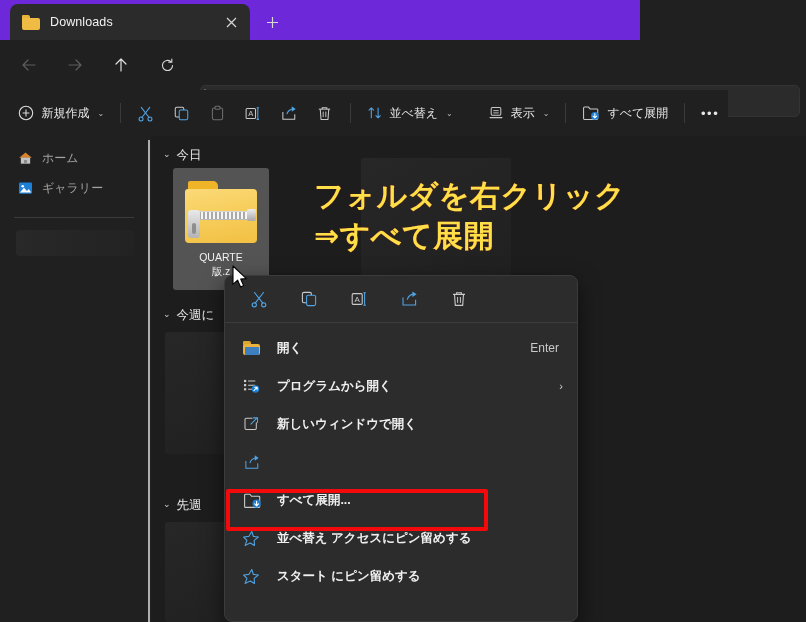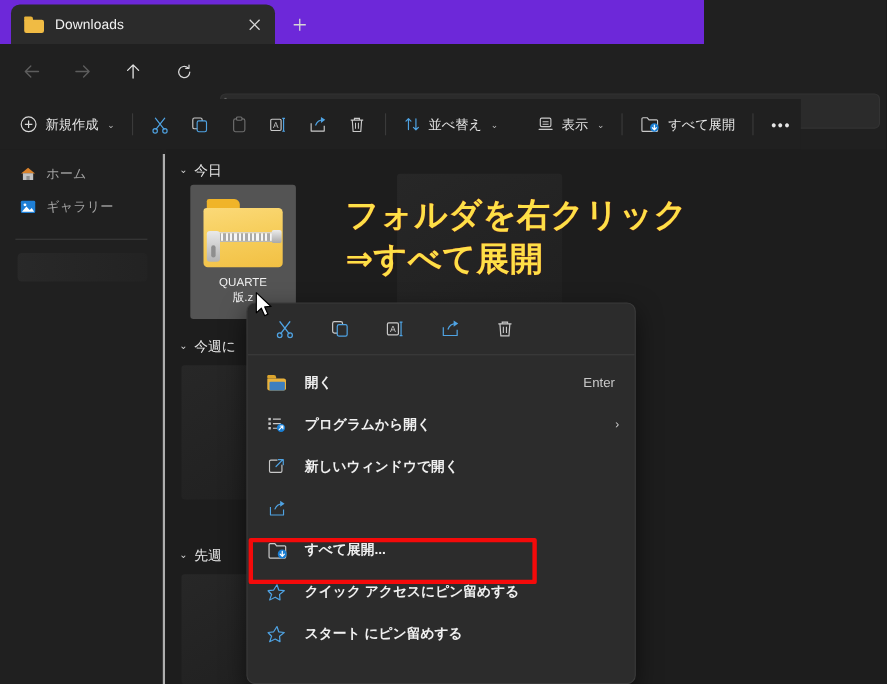--- a/index.html
+++ b/index.html
@@ -582,21 +582,21 @@
       </span>
       <span class="ctx-label">すべて展開...</span>
     </div>
 
     <div class="ctx-item">
       <span class="ctx-ic">
         <svg class="ic" width="18" height="17" viewBox="0 0 18 17">
           <path d="M9 1.6 L11.3 6.4 L16.4 7 L12.6 10.4 L13.7 15.4 L9 12.9 L4.3 15.4 L5.4 10.4 L1.6 7 L6.7 6.4 Z" stroke="#4fa3e3" stroke-width="1.1" fill="none" stroke-linejoin="round" transform="skewX(-8)"></path>
         </svg>
       </span>
-      <span class="ctx-label">クイック アクセスにピン留めする</span>
+      <span class="ctx-label">並べ替え アクセスにピン留めする</span>
     </div>
 
     <div class="ctx-item">
       <span class="ctx-ic">
         <svg class="ic" width="18" height="17" viewBox="0 0 18 17">
           <path d="M9 1.6 L11.3 6.4 L16.4 7 L12.6 10.4 L13.7 15.4 L9 12.9 L4.3 15.4 L5.4 10.4 L1.6 7 L6.7 6.4 Z" stroke="#4fa3e3" stroke-width="1.1" fill="none" stroke-linejoin="round" transform="skewX(-8)"></path>
         </svg>
       </span>
       <span class="ctx-label">スタート にピン留めする</span>
     </div>

